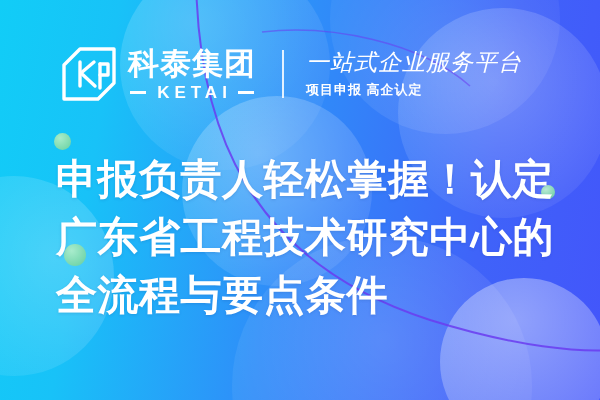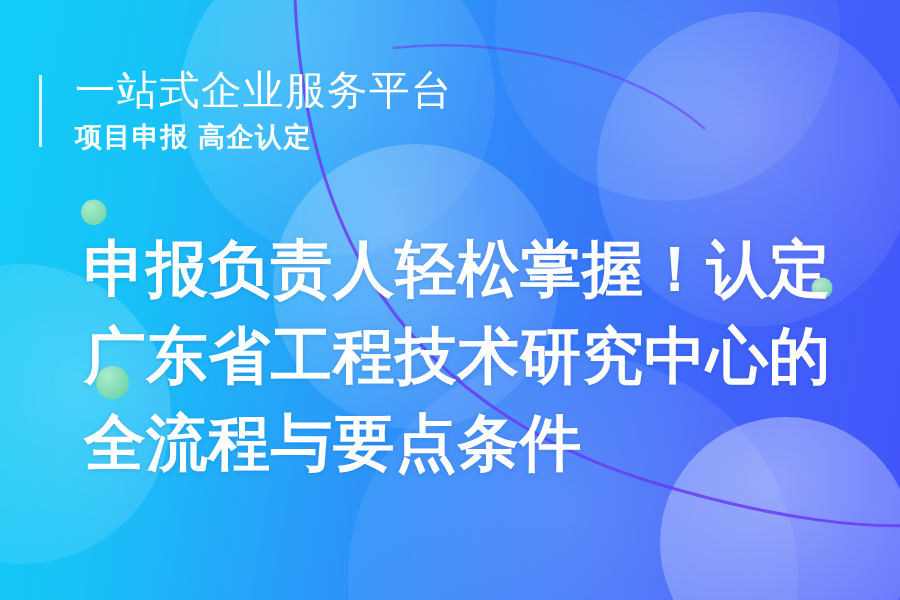--- a/index.html
+++ b/index.html
@@ -120,28 +120,29 @@
     height: 48px;
     background: rgba(255,255,255,0.85);
     margin-left: 26px;
     margin-right: 22px;
     flex: 0 0 2px;
   }
 
   .slogan { display: flex; flex-direction: column; justify-content: center; }
   .slogan-main {
     color: #ffffff;
-    font-size: 27px;
+    font-size: 23px;
     line-height: 1.12;
     letter-spacing: 1px;
     white-space: nowrap;
+    font-style: italic;
   }
   .slogan-sub {
     color: #ffffff;
-    font-size: 18px;
+    font-size: 13px;
     font-weight: bold;
     line-height: 1.2;
     margin-top: 6px;
     letter-spacing: 1px;
     white-space: nowrap;
   }
 
   
   .headline {
     position: absolute;
@@ -173,20 +174,39 @@
     <path d="M 196 -30 C 196 130, 250 262, 430 320 C 520 348, 580 352, 612 350" fill="none" stroke="#6a3cf0" stroke-width="2" opacity="0.85"></path>
     <path d="M 262 32 C 330 24, 420 42, 470 86" fill="none" stroke="#6a3cf0" stroke-width="1.6" opacity="0.55"></path>
   </svg>
 
   <div class="deco dot-green-1"></div>
   <div class="deco dot-green-2"></div>
   <div class="deco dot-green-3"></div>
 
   <div class="header">
 
+    <div class="logo-block">
+      <svg class="logo-mark" viewBox="0 0 62 62">
+        <g fill="none" stroke="#ffffff" stroke-width="3.4" stroke-linecap="round" stroke-linejoin="round">
+          <path d="M 22 6 L 56 6 L 56 40 L 40 56 L 6 56 L 6 22 Z"></path>
+          <path d="M 22 19 L 22 43"></path>
+          <path d="M 36 19 L 23 30 L 37 43"></path>
+          <path d="M 42 21 L 42 45"></path>
+          <path d="M 42 21 L 50 21 L 50 32 L 42 32"></path>
+        </g>
+      </svg>
+      <div class="logo-words">
+        <div class="logo-cn">科泰集团</div>
+        <div class="logo-en-row">
+          <span class="dash"></span>
+          <span class="logo-en">KETAI</span>
+          <span class="dash"></span>
+        </div>
+      </div>
+    </div>
 
     <div class="divider"></div>
 
     <div class="slogan">
       <div class="slogan-main">一站式企业服务平台</div>
       <div class="slogan-sub">项目申报 高企认定</div>
     </div>
   </div>
 
   <div class="headline">申报负责人轻松掌握！认定广东省工程技术研究中心的全流程与要点条件</div>

